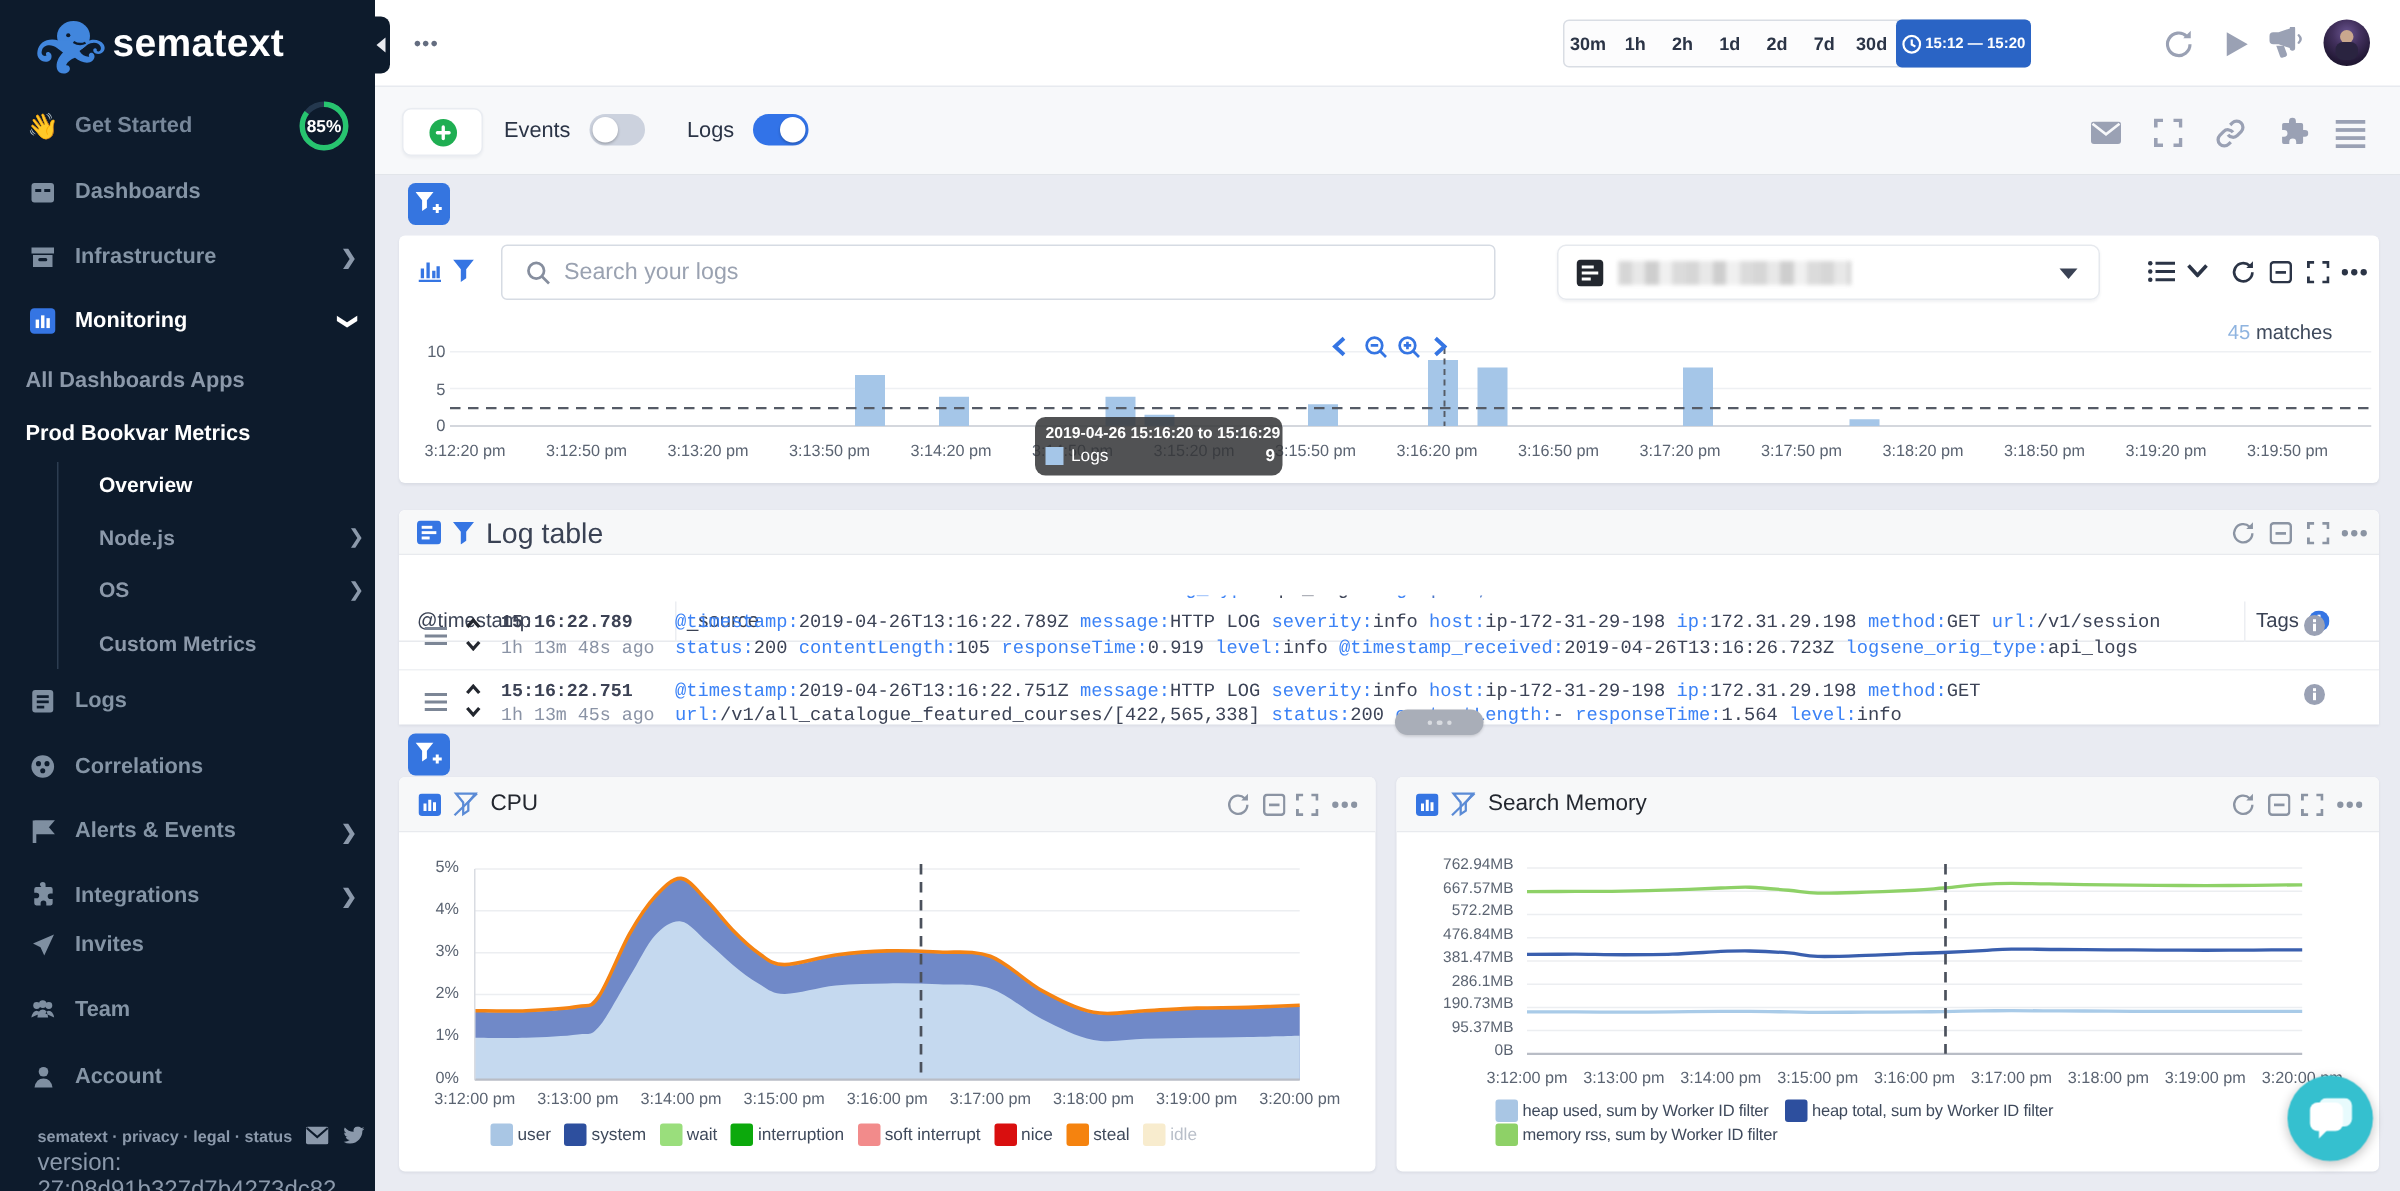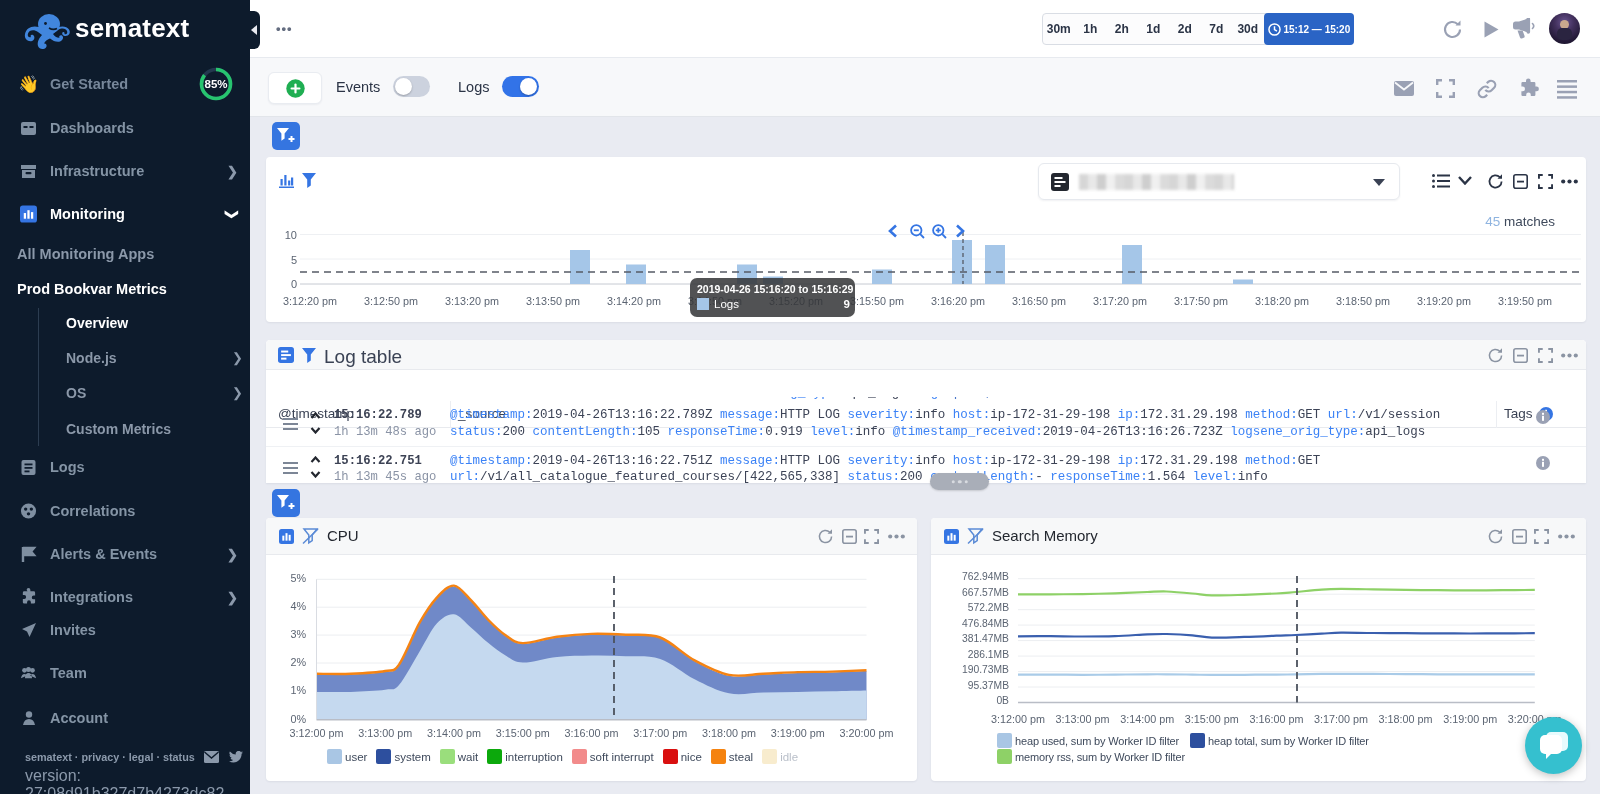--- a/index.html
+++ b/index.html
@@ -104,21 +104,21 @@
         <svg width="18" height="18" viewBox="0 0 18 18">
           <rect width="18" height="18" rx="3" fill="#3575e3"></rect>
           <rect x="4" y="8" width="2.4" height="6" fill="#fff"></rect>
           <rect x="7.8" y="5" width="2.4" height="9" fill="#fff"></rect>
           <rect x="11.6" y="7" width="2.4" height="7" fill="#fff"></rect>
         </svg>
       </span>
     <span class="lbl">Monitoring</span>
       <span class="chev" style="color:#fff;transform:rotate(90deg);">❯</span>
   </div>
-  <div class="nav-sub" style="top:246px;">All Monitoring Apps</div>
+  <div class="nav-sub" style="top:246px;">All Dashboards Apps</div>
   <div class="nav-sub" style="top:281px;color:#fff;">Prod Bookvar Metrics</div>
   <div id="subline"></div>
   <div class="nav-sub2" style="top:315px;color:#fff;">Overview</div>
   <div class="nav-sub2" style="top:350px;">Node.js</div>
   <div class="abs" style="left:232px;top:350px;color:#8b99ab;font-size:13px;">❯</div>
   <div class="nav-sub2" style="top:385px;">OS</div>
   <div class="abs" style="left:232px;top:385px;color:#8b99ab;font-size:13px;">❯</div>
   <div class="nav-sub2" style="top:421px;">Custom Metrics</div>
 
   <div class="nav-item" style="top:452px;">
@@ -296,20 +296,27 @@
       <svg class="abs" style="left:13px;top:17px;" width="15" height="14" viewBox="0 0 15 14">
           <rect x="0" y="12.5" width="15" height="1.5" fill="#3575e3"></rect>
           <rect x="1.5" y="5" width="2.2" height="6.5" fill="#3575e3"></rect>
           <rect x="5.3" y="1" width="2.2" height="10.5" fill="#3575e3"></rect>
           <rect x="9.1" y="6.5" width="2.2" height="5" fill="#3575e3"></rect>
           <rect x="12" y="3.5" width="2.2" height="8" fill="#3575e3"></rect>
         </svg>
       <svg class="abs" style="left:36px;top:16px;" width="14" height="15" viewBox="0 0 14 15">
           <path d="M0 0 h14 l-5.2 6.5 v6 l-3.6 2.5 v-8.5 z" fill="#3575e3"></path>
         </svg>
+      <div class="abs" style="left:68px;top:6px;width:663px;height:37px;border:1px solid #d6dbe3;border-radius:4px;">
+        <svg class="abs" style="left:16px;top:10px;" width="16" height="16" viewBox="0 0 16 16" fill="none" stroke="#868e9e" stroke-width="1.8">
+            <circle cx="6.5" cy="6.5" r="5.2"></circle>
+            <path d="M10.5 10.5 L15 15"></path>
+          </svg>
+        <div class="abs" style="left:41px;top:9px;font-size:15.5px;color:#9aa2b1;">Search your logs</div>
+      </div>
       <div class="abs" style="left:772px;top:6px;width:362px;height:37px;border:1px solid #e6e9ee;border-radius:6px;box-shadow:0 1px 2px rgba(40,50,80,.07);">
         <svg class="abs" style="left:12px;top:9px;" width="18" height="18" viewBox="0 0 18 18">
             <rect width="18" height="18" rx="3" fill="#23272f"></rect>
             <rect x="3.5" y="4" width="8" height="2" fill="#fff"></rect>
             <rect x="3.5" y="8" width="11" height="2" fill="#fff"></rect>
             <rect x="3.5" y="12" width="6" height="2" fill="#fff"></rect>
           </svg>
         <div class="abs blur1" style="left:40px;top:10px;"></div>
         <div class="abs" style="right:14px;top:15px;border-left:6px solid transparent;border-right:6px solid transparent;border-top:7px solid #3a4254;"></div>
       </div>

